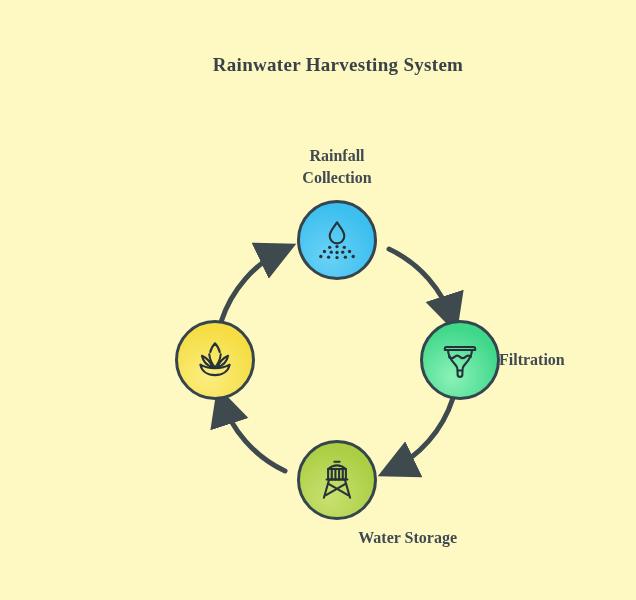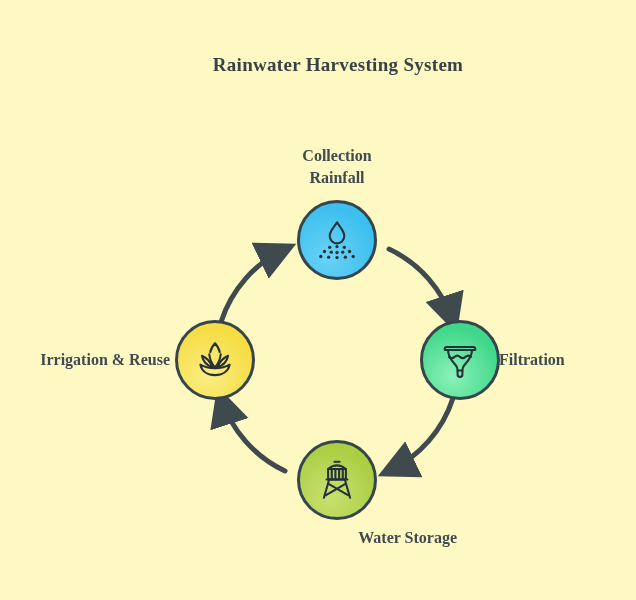--- a/index.html
+++ b/index.html
@@ -96,20 +96,19 @@
       <path class="ico" d="M17.5 14.5 C18 10.5 20 8.3 22 6 C24 8.3 26 10.5 26.5 14.5"></path>
       <path class="ico" d="M8 26.5 C9.5 33 15 36.5 22 36.5 C29 36.5 34.5 33 36 26.5 C31.5 29.2 27 29.8 22 29.8 C17 29.8 12.5 29.2 8 26.5 Z"></path>
       <path class="ico" d="M9.5 18 C10.5 23 13.5 27 19.5 29 C18 24.5 15 20.5 9.5 18 Z"></path>
       <path class="ico" d="M34.5 18 C33.5 23 30.5 27 24.5 29 C26 24.5 29 20.5 34.5 18 Z"></path>
       <path class="ico" d="M16.5 16.5 C17 21 19 25.5 21.8 28.8"></path>
       <path class="ico" d="M27.5 16.5 C27 21 25 25.5 22.2 28.8"></path>
     </svg>
   </div>
 
   <div class="label label-top">
+    <div>Rainfall</div>
     <div>Collection</div>
-    <div>Rainfall</div>
   </div>
   <div class="label label-right">Filtration</div>
   <div class="label label-bottom">Water Storage</div>
-  <div class="label label-left">Irrigation &amp; Reuse</div>
 
 </div>
 
 </body></html>

